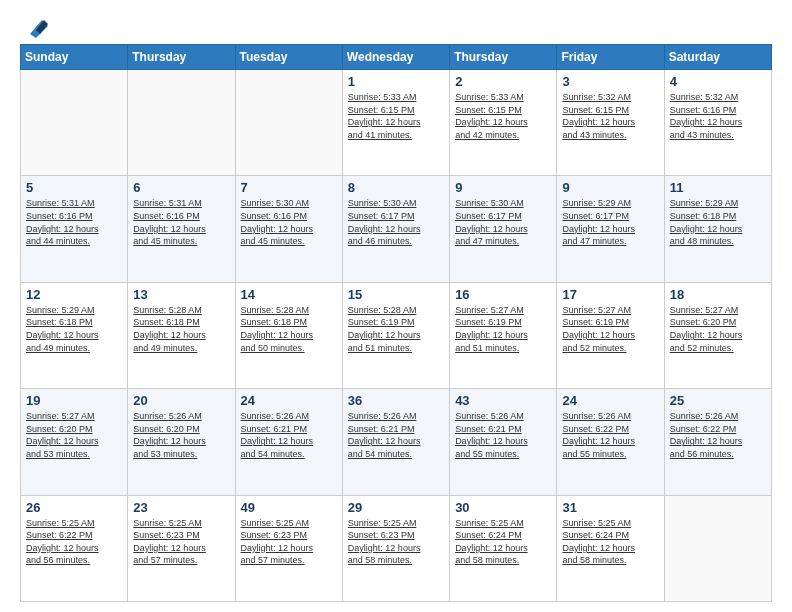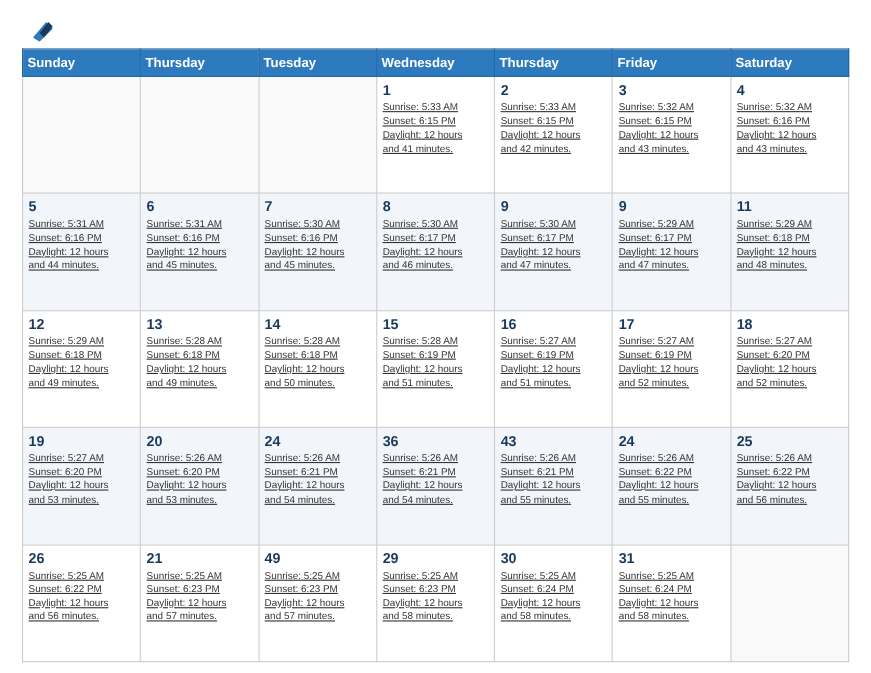--- a/index.html
+++ b/index.html
@@ -307,21 +307,21 @@
         </tr>
         <tr>
           <td>
             <div class="day-number">26</div>
             <div class="day-info" style="white-space: pre-line;">Sunrise: 5:25 AM
 Sunset: 6:22 PM
 Daylight: 12 hours
 and 56 minutes.</div>
           </td>
           <td>
-            <div class="day-number">21</div>
+            <div class="day-number">23</div>
             <div class="day-info" style="white-space: pre-line;">Sunrise: 5:25 AM
 Sunset: 6:23 PM
 Daylight: 12 hours
 and 57 minutes.</div>
           </td>
           <td>
             <div class="day-number">49</div>
             <div class="day-info" style="white-space: pre-line;">Sunrise: 5:25 AM
 Sunset: 6:23 PM
 Daylight: 12 hours

